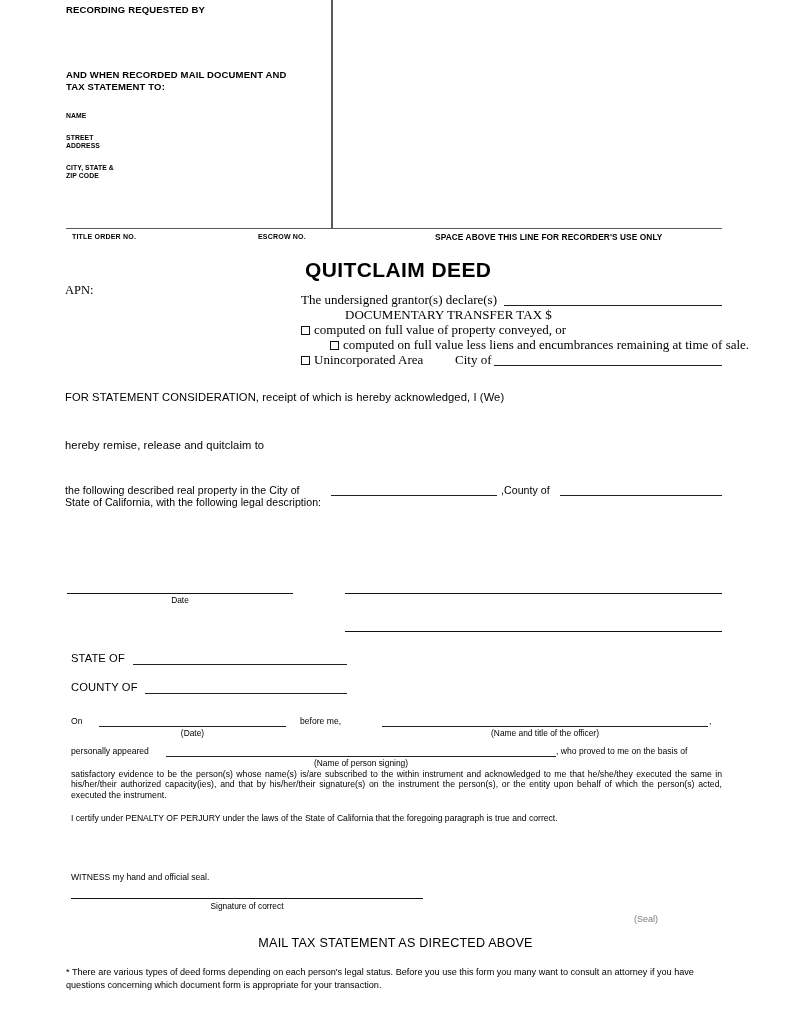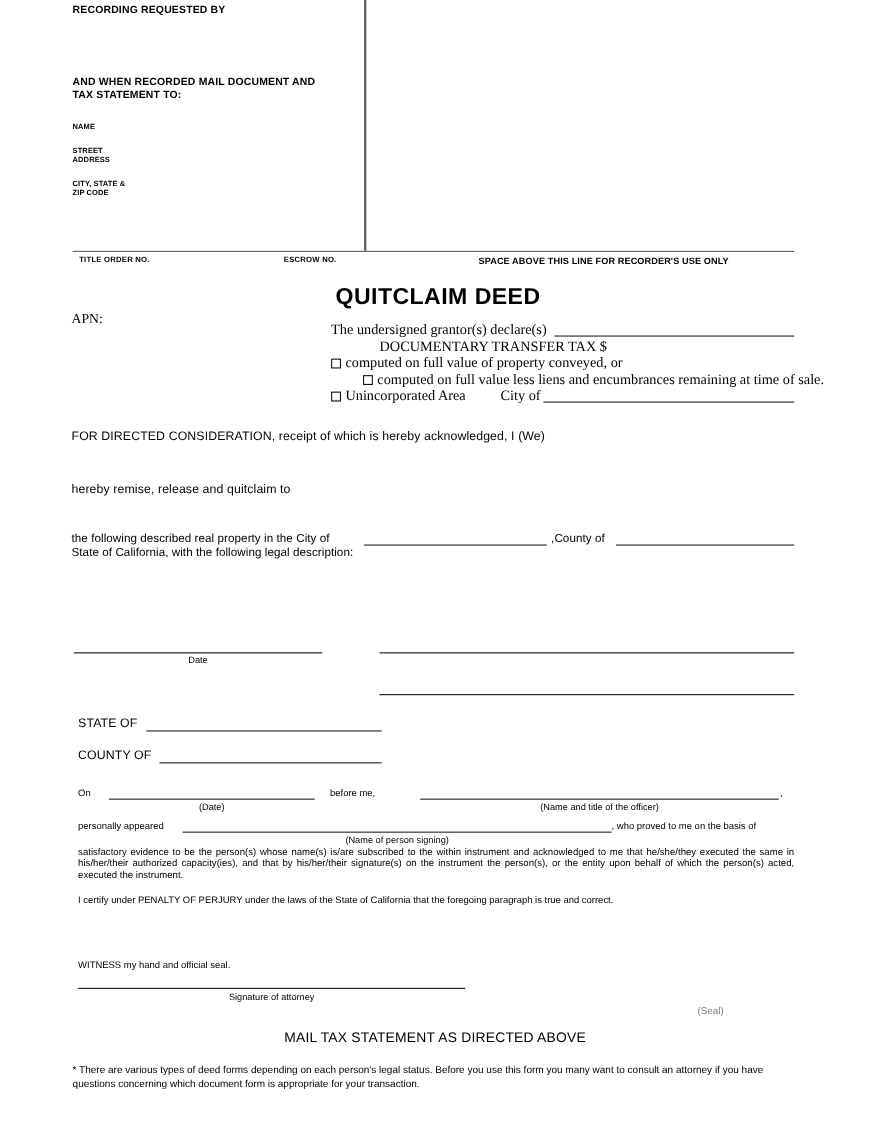--- a/index.html
+++ b/index.html
@@ -172,21 +172,21 @@
     <span class="cbox"></span><span>computed on full value less liens and encumbrances remaining at time of sale.</span>
   </div>
 
   <div class="abs tax-line" style="left:301px; top:352px;">
     <span class="cbox"></span><span>Unincorporated Area</span>
   </div>
 
   <div class="abs tax-line" style="left:455px; top:352px;">City of</div>
   <div class="fill-line" style="left:494px; top:365px; width:228px;"></div>
 
-  <div class="abs body-txt" style="left:65px; top:391px;">FOR DIRECTED CONSIDERATION, receipt of which is hereby acknowledged, I (We)</div>
+  <div class="abs body-txt" style="left:65px; top:391px;">FOR STATEMENT CONSIDERATION, receipt of which is hereby acknowledged, I (We)</div>
 
   <div class="abs body-txt" style="left:65px; top:439px;">hereby remise, release and quitclaim to</div>
 
   <div class="abs body-txt-sm" style="left:65px; top:484px;">the following described real  property in the City of</div>
   <div class="fill-line" style="left:331px; top:495px; width:166px;"></div>
 
   <div class="abs body-txt-sm" style="left:501px; top:484px;">,County of</div>
   <div class="fill-line" style="left:560px; top:495px; width:162px;"></div>
 
   <div class="abs body-txt-sm" style="left:65px; top:496px;">State of California, with the following legal description:</div>
@@ -217,21 +217,21 @@
   <div class="abs tiny-center" style="left:166px; top:758px; width:390px;">(Name of person signing)</div>
   <div class="abs tiny" style="left:556px; top:746px;">, who proved to me on the basis of</div>
 
   <div class="abs notary-p" style="left:71px; top:769px; width:651px;">satisfactory evidence to be the person(s) whose name(s) is/are subscribed to the within instrument and acknowledged to me that he/she/they executed the same in his/her/their authorized capacity(ies), and that by his/her/their signature(s) on the instrument the person(s), or the entity upon behalf of which the person(s) acted, executed the instrument.</div>
 
   <div class="abs tiny" style="left:71px; top:813px;">I certify under PENALTY OF PERJURY under the laws of the State of California that the foregoing paragraph is true and correct.</div>
 
   <div class="abs tiny" style="left:71px; top:838px;margin-top:34px;">WITNESS my hand and official seal.</div>
 
   <div class="rule-h dark" style="left:71px; top:898px; width:352px; height:1.2px;"></div>
-  <div class="abs tiny-center" style="left:71px; top:901px; width:352px;">Signature of attorney</div>
+  <div class="abs tiny-center" style="left:71px; top:901px; width:352px;">Signature of correct</div>
 
   <div class="abs seal" style="left:634px; top:914px;">(Seal)</div>
 
   <div class="abs disclaimer" style="left:66px; top:966px; width:642px;">* There are various types of deed forms depending on each person's legal status. Before you use this form you many want to consult an attorney if you have questions concerning which document form is appropriate for your transaction.</div>
 
   <div class="abs mail-tax" style="left:0px; top:936px; width:791px; text-align:center;">MAIL TAX STATEMENT AS DIRECTED ABOVE</div>
 
 </div>
 
 </body></html>

